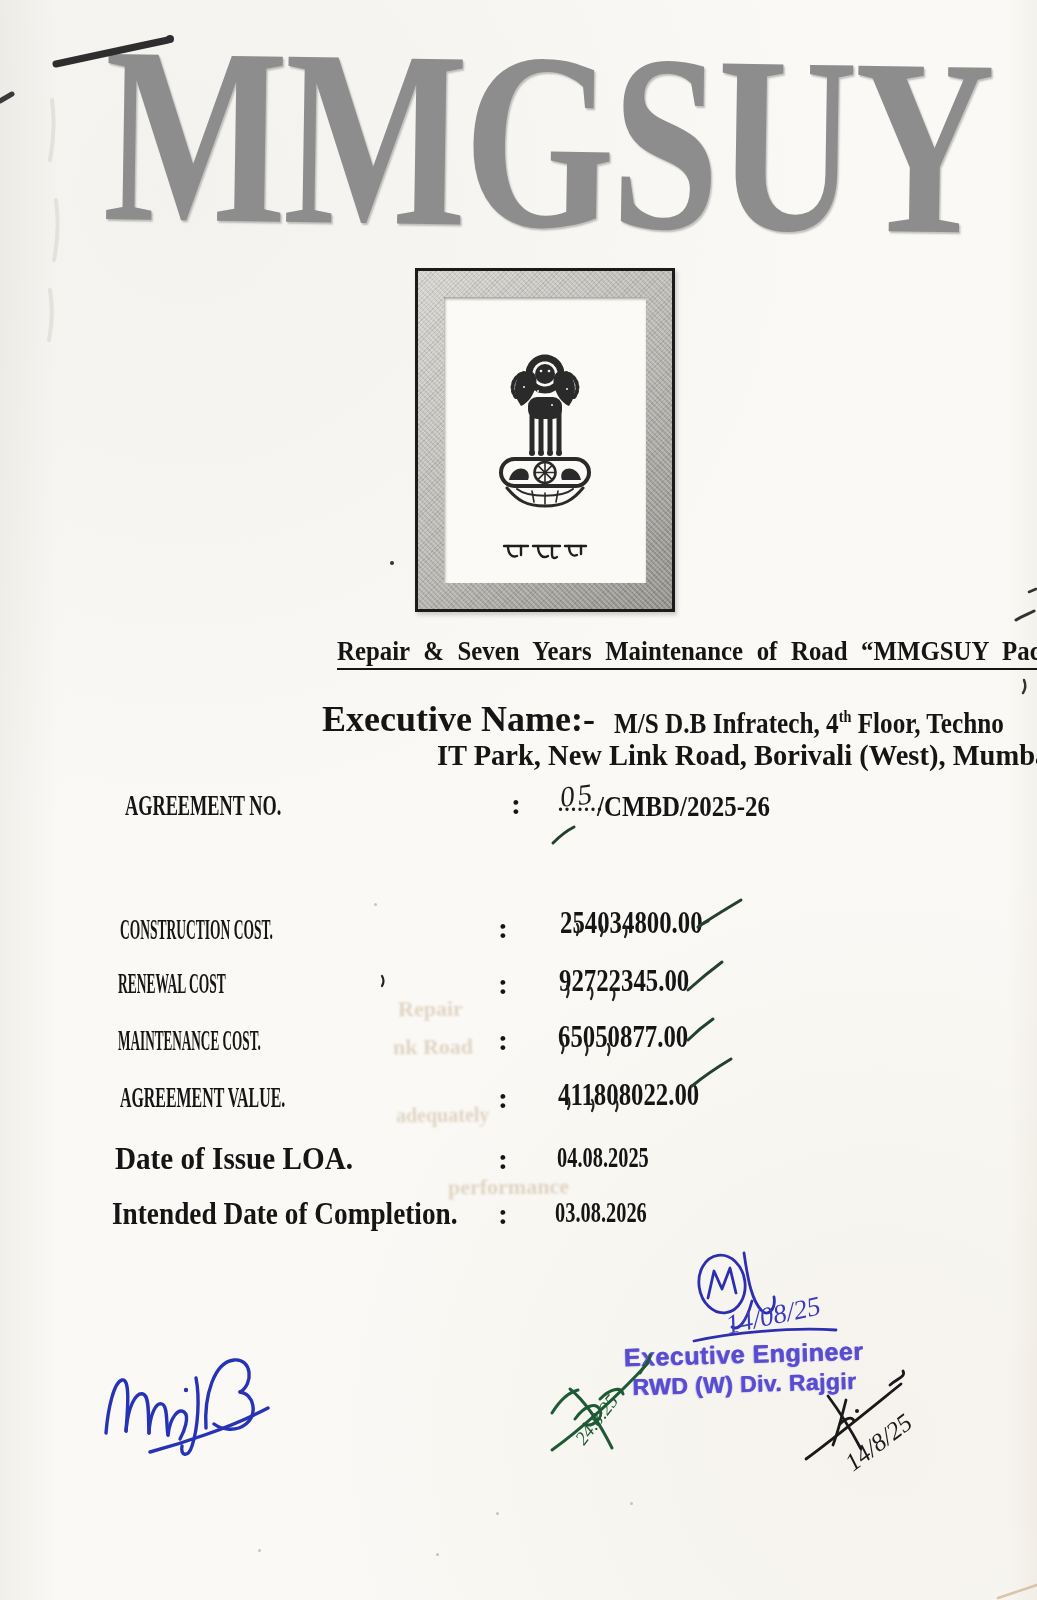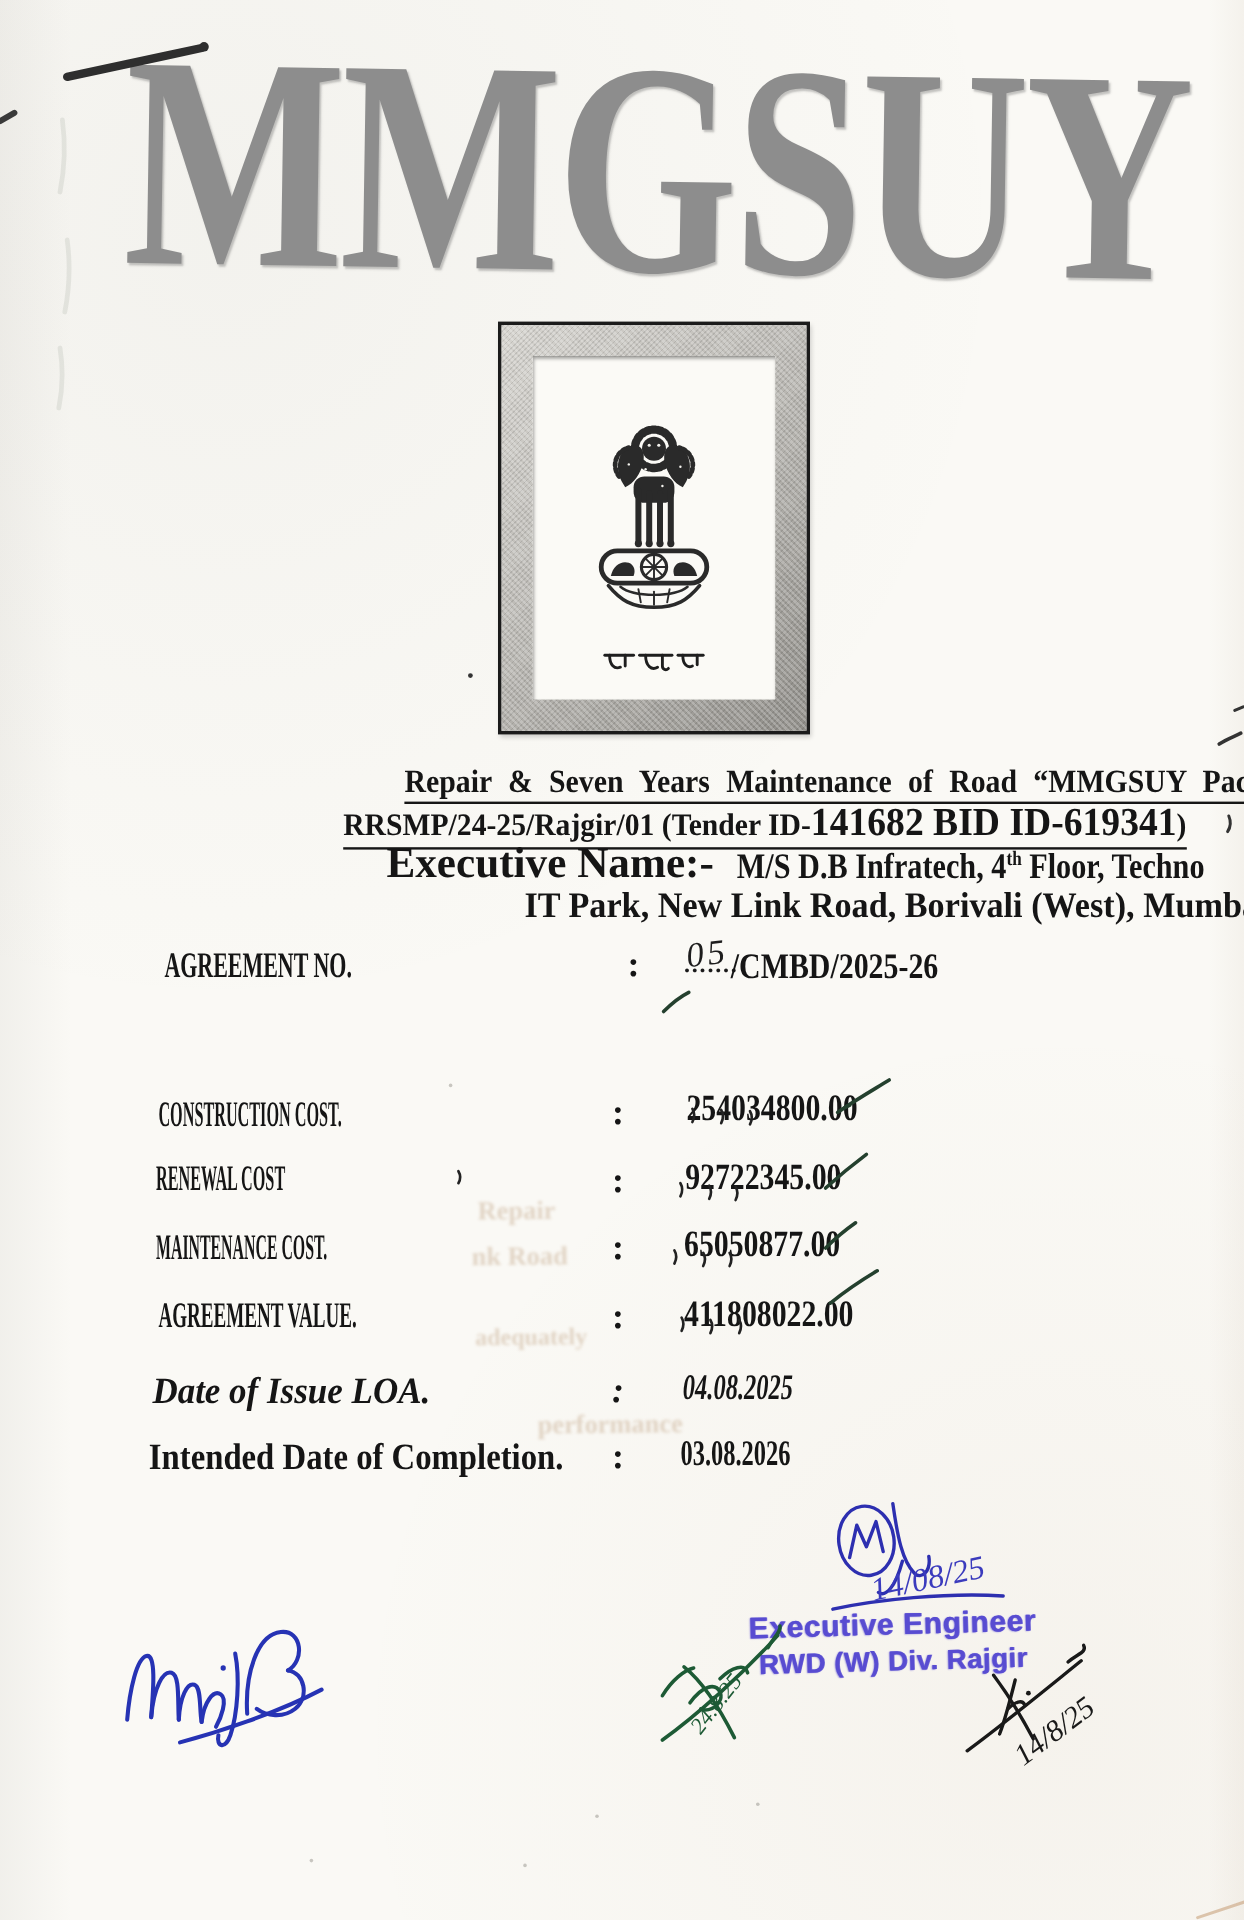--- a/index.html
+++ b/index.html
@@ -21,21 +21,21 @@
   .frame-mat{position:absolute;inset:0;
          background:linear-gradient(135deg,#d6d4cf 0%,#bcbab5 45%,#8f8d88 100%);}
   .frame-mat::after{content:"";position:absolute;inset:0;
          background:repeating-linear-gradient(45deg,rgba(255,255,255,.22) 0 2px,rgba(0,0,0,0) 2px 4px),
                     repeating-linear-gradient(-45deg,rgba(40,40,40,.12) 0 1px,rgba(0,0,0,0) 1px 3px);}
   .frame-inner{position:absolute;inset:26px;background:#fbfaf6;box-shadow:inset 1px 2px 3px rgba(0,0,0,.35);}
   .emblem{position:absolute;left:44px;top:50px;}
   
   .u{border-bottom:2.5px solid #161616;padding-bottom:1px;}
   .lblbold{font-weight:700;display:inline-block;transform-origin:0 0;}
-  .row{position:absolute;left:12px;width:949px;height:40px;}
+  .row{position:absolute;left:0;width:949px;height:40px;}
   .rowlbl{position:absolute;font-weight:700;transform-origin:0 0;white-space:nowrap;}
   .rowcolon{position:absolute;font-weight:700;font-size:30px;}
   .rowval{position:absolute;font-weight:700;transform-origin:0 0;white-space:nowrap;}
   .hand{position:absolute;font-style:italic;font-size:29px;font-weight:400;color:#1d1d1d;
         transform:rotate(-7deg);letter-spacing:3px;}
   .dots{position:absolute;font-weight:700;font-size:20px;letter-spacing:1.5px;color:#1a1a1a;}
   
   .stamp{position:absolute;left:624px;top:1340px;width:240px;text-align:center;color:#4b3ecf;
          font-family:"Liberation Sans","DejaVu Sans",sans-serif;font-weight:700;
          transform:rotate(-1.6deg);opacity:.92;
@@ -118,25 +118,20 @@
               <path d="M93,199 v8"></path>
           </g>
         </g>
       </svg>
     </div>
   </div>
 
   <div class="abs" style="left:337px;top:636px;">
     <span class="lblbold u" style="font-size:27px;transform:scaleX(.92);word-spacing:8px;">Repair &amp; Seven Years  Maintenance of Road “MMGSUY Package No.</span>
   </div>
-  <div class="abs" style="left:286px;top:668px;">
-    <span class="u" style="display:inline-block;transform:scaleX(.95);transform-origin:0 0;">
-      <span class="lblbold" style="font-size:26px;vertical-align:baseline;">RRSMP/24-25/Rajgir/01 (Tender ID-</span><span class="lblbold" style="font-size:33px;">141682 BID ID-619341</span><span class="lblbold" style="font-size:26px;">)</span>
-    </span>
-  </div>
 
   <div class="abs" style="left:322px;top:698px;">
     <span class="lblbold" style="font-size:36px;">Executive Name:-</span>
   </div>
   <div class="abs" style="left:614px;top:706px;">
     <span class="lblbold" style="font-size:30px;transform:scaleX(.84);">
       <span>M/S D.B Infratech, 4</span><sup style="font-size:17px;">th</sup><span> Floor, Techno</span>
     </span>
   </div>
   <div class="abs" style="left:437px;top:738px;">
@@ -169,21 +164,21 @@
     <span class="rowcolon" style="left:498px;top:5px;">:</span>
     <span class="rowval" style="left:558px;top:1px;font-size:31px;transform:scaleX(.80);">65050877.00</span>
   </div>
 
   <div class="row" style="top:1076px;">
     <span class="rowlbl" style="left:120px;top:4px;font-size:30px;transform:scaleX(.53);">AGREEMENT VALUE.</span>
     <span class="rowcolon" style="left:498px;top:5px;">:</span>
     <span class="rowval" style="left:558px;top:1px;font-size:31px;transform:scaleX(.80);">411808022.00</span>
   </div>
 
-  <div class="row" style="top:1138px;font-style:italic;">
+  <div class="row" style="top:1138px;">
     <span class="rowlbl" style="left:115px;top:3px;font-size:31px;transform:scaleX(.94);">Date of Issue LOA.</span>
     <span class="rowcolon" style="left:498px;top:4px;">:</span>
     <span class="rowval" style="left:557px;top:2px;font-size:30px;transform:scaleX(.68);">04.08.2025</span>
   </div>
 
   <div class="row" style="top:1193px;">
     <span class="rowlbl" style="left:112px;top:3px;font-size:31px;transform:scaleX(.88);">Intended Date of Completion.</span>
     <span class="rowcolon" style="left:498px;top:4px;">:</span>
     <span class="rowval" style="left:555px;top:2px;font-size:30px;transform:scaleX(.68);">03.08.2026</span>
   </div>

